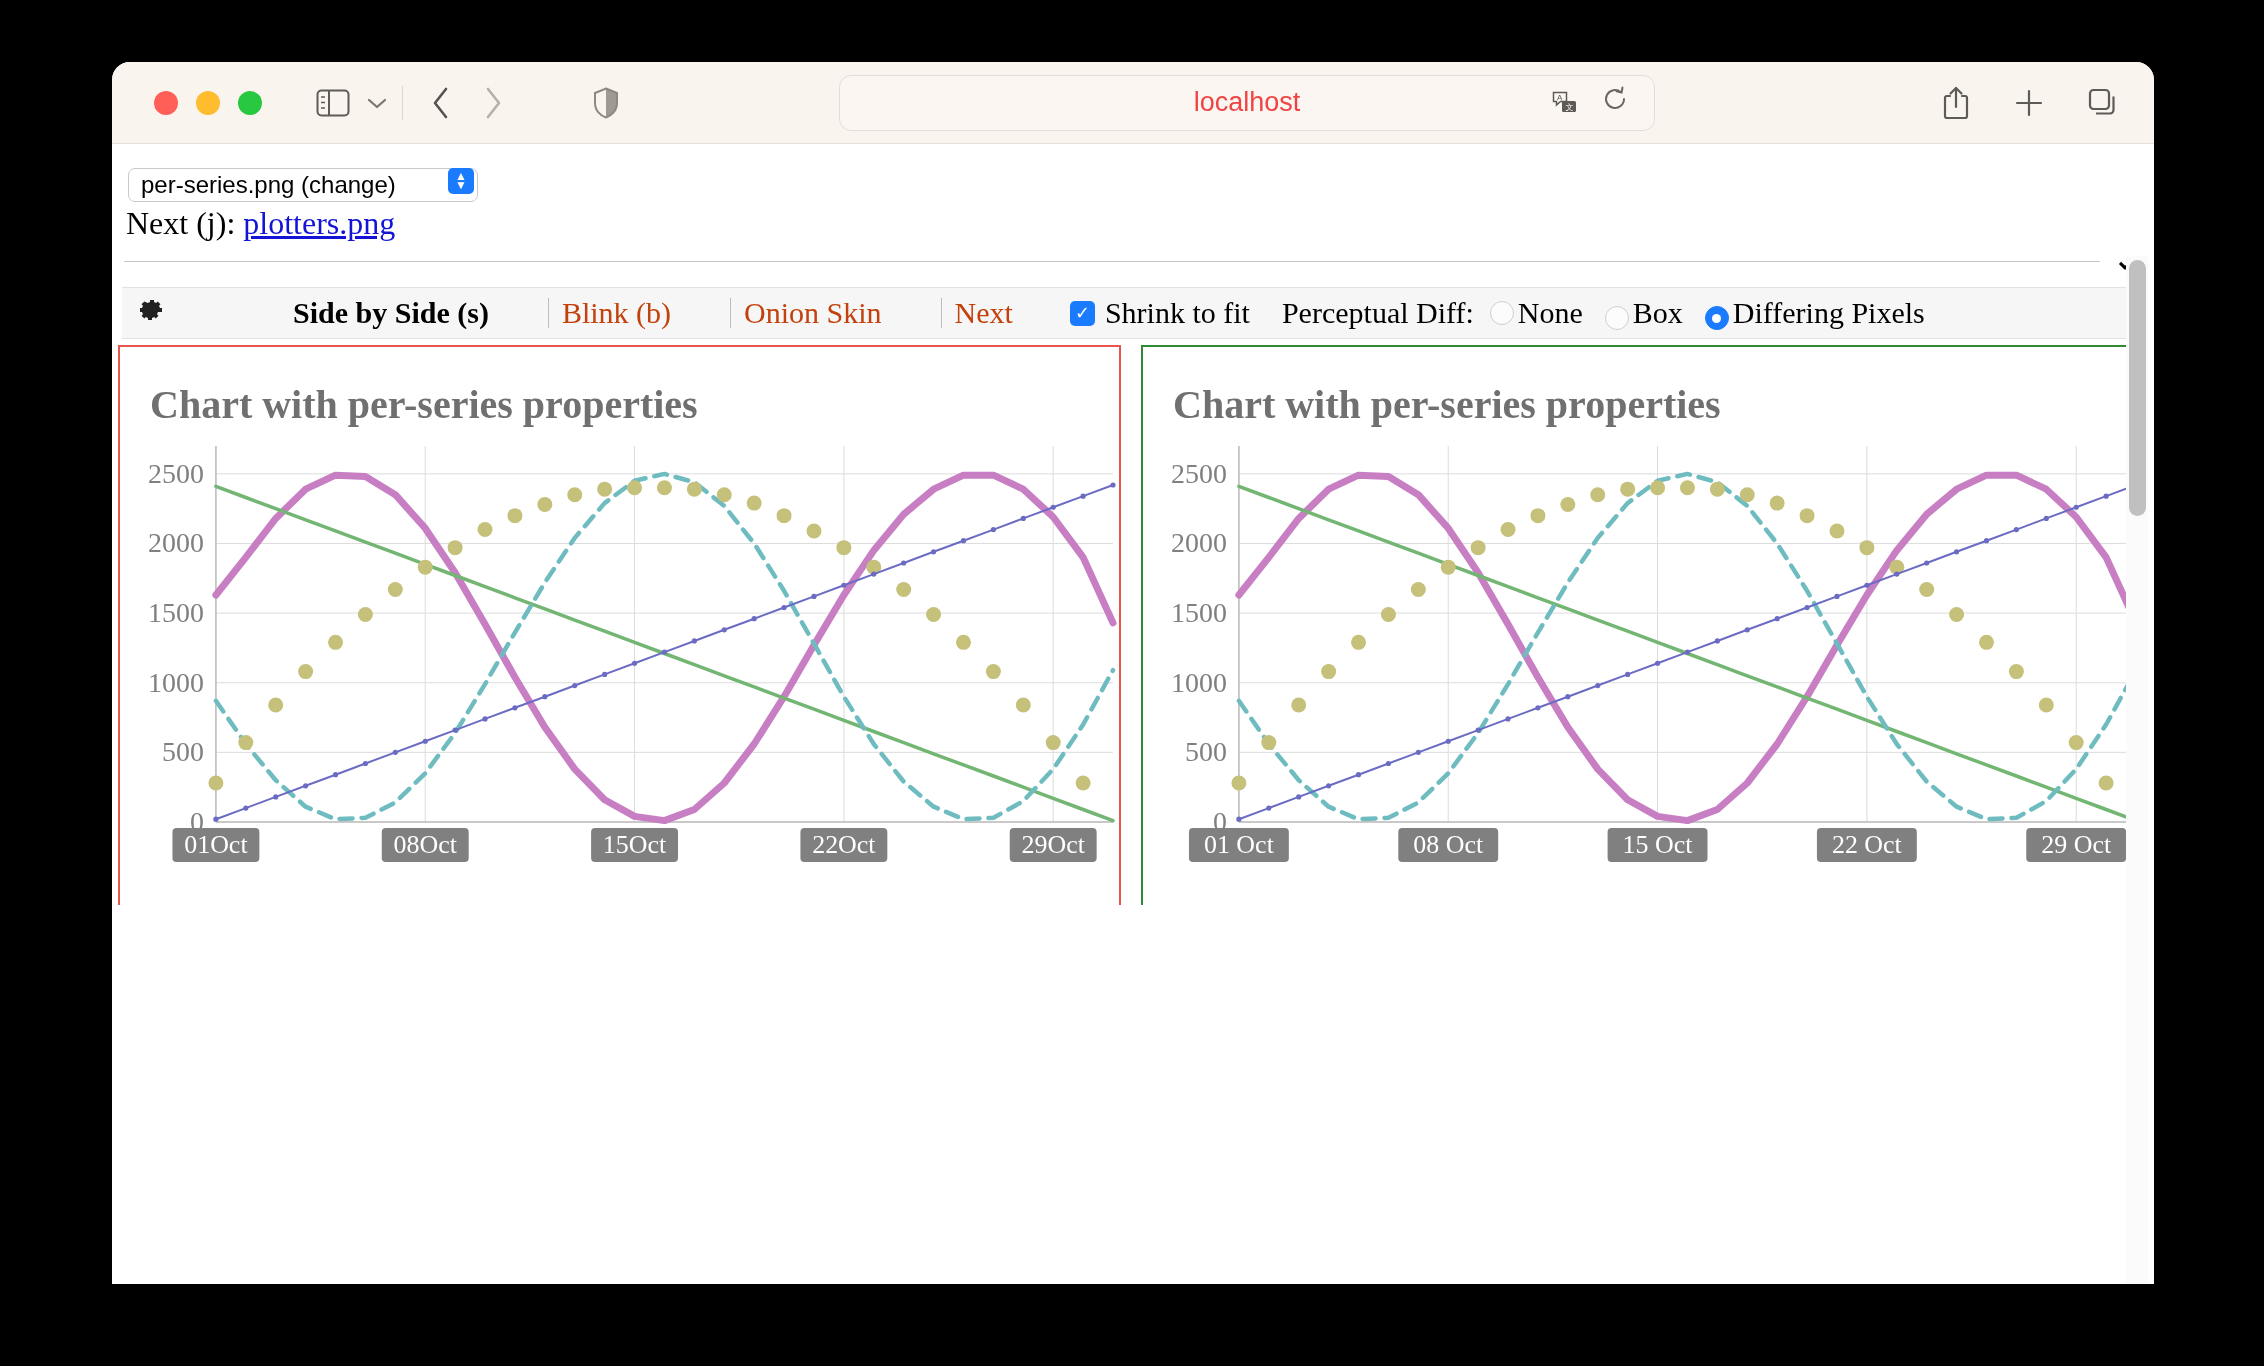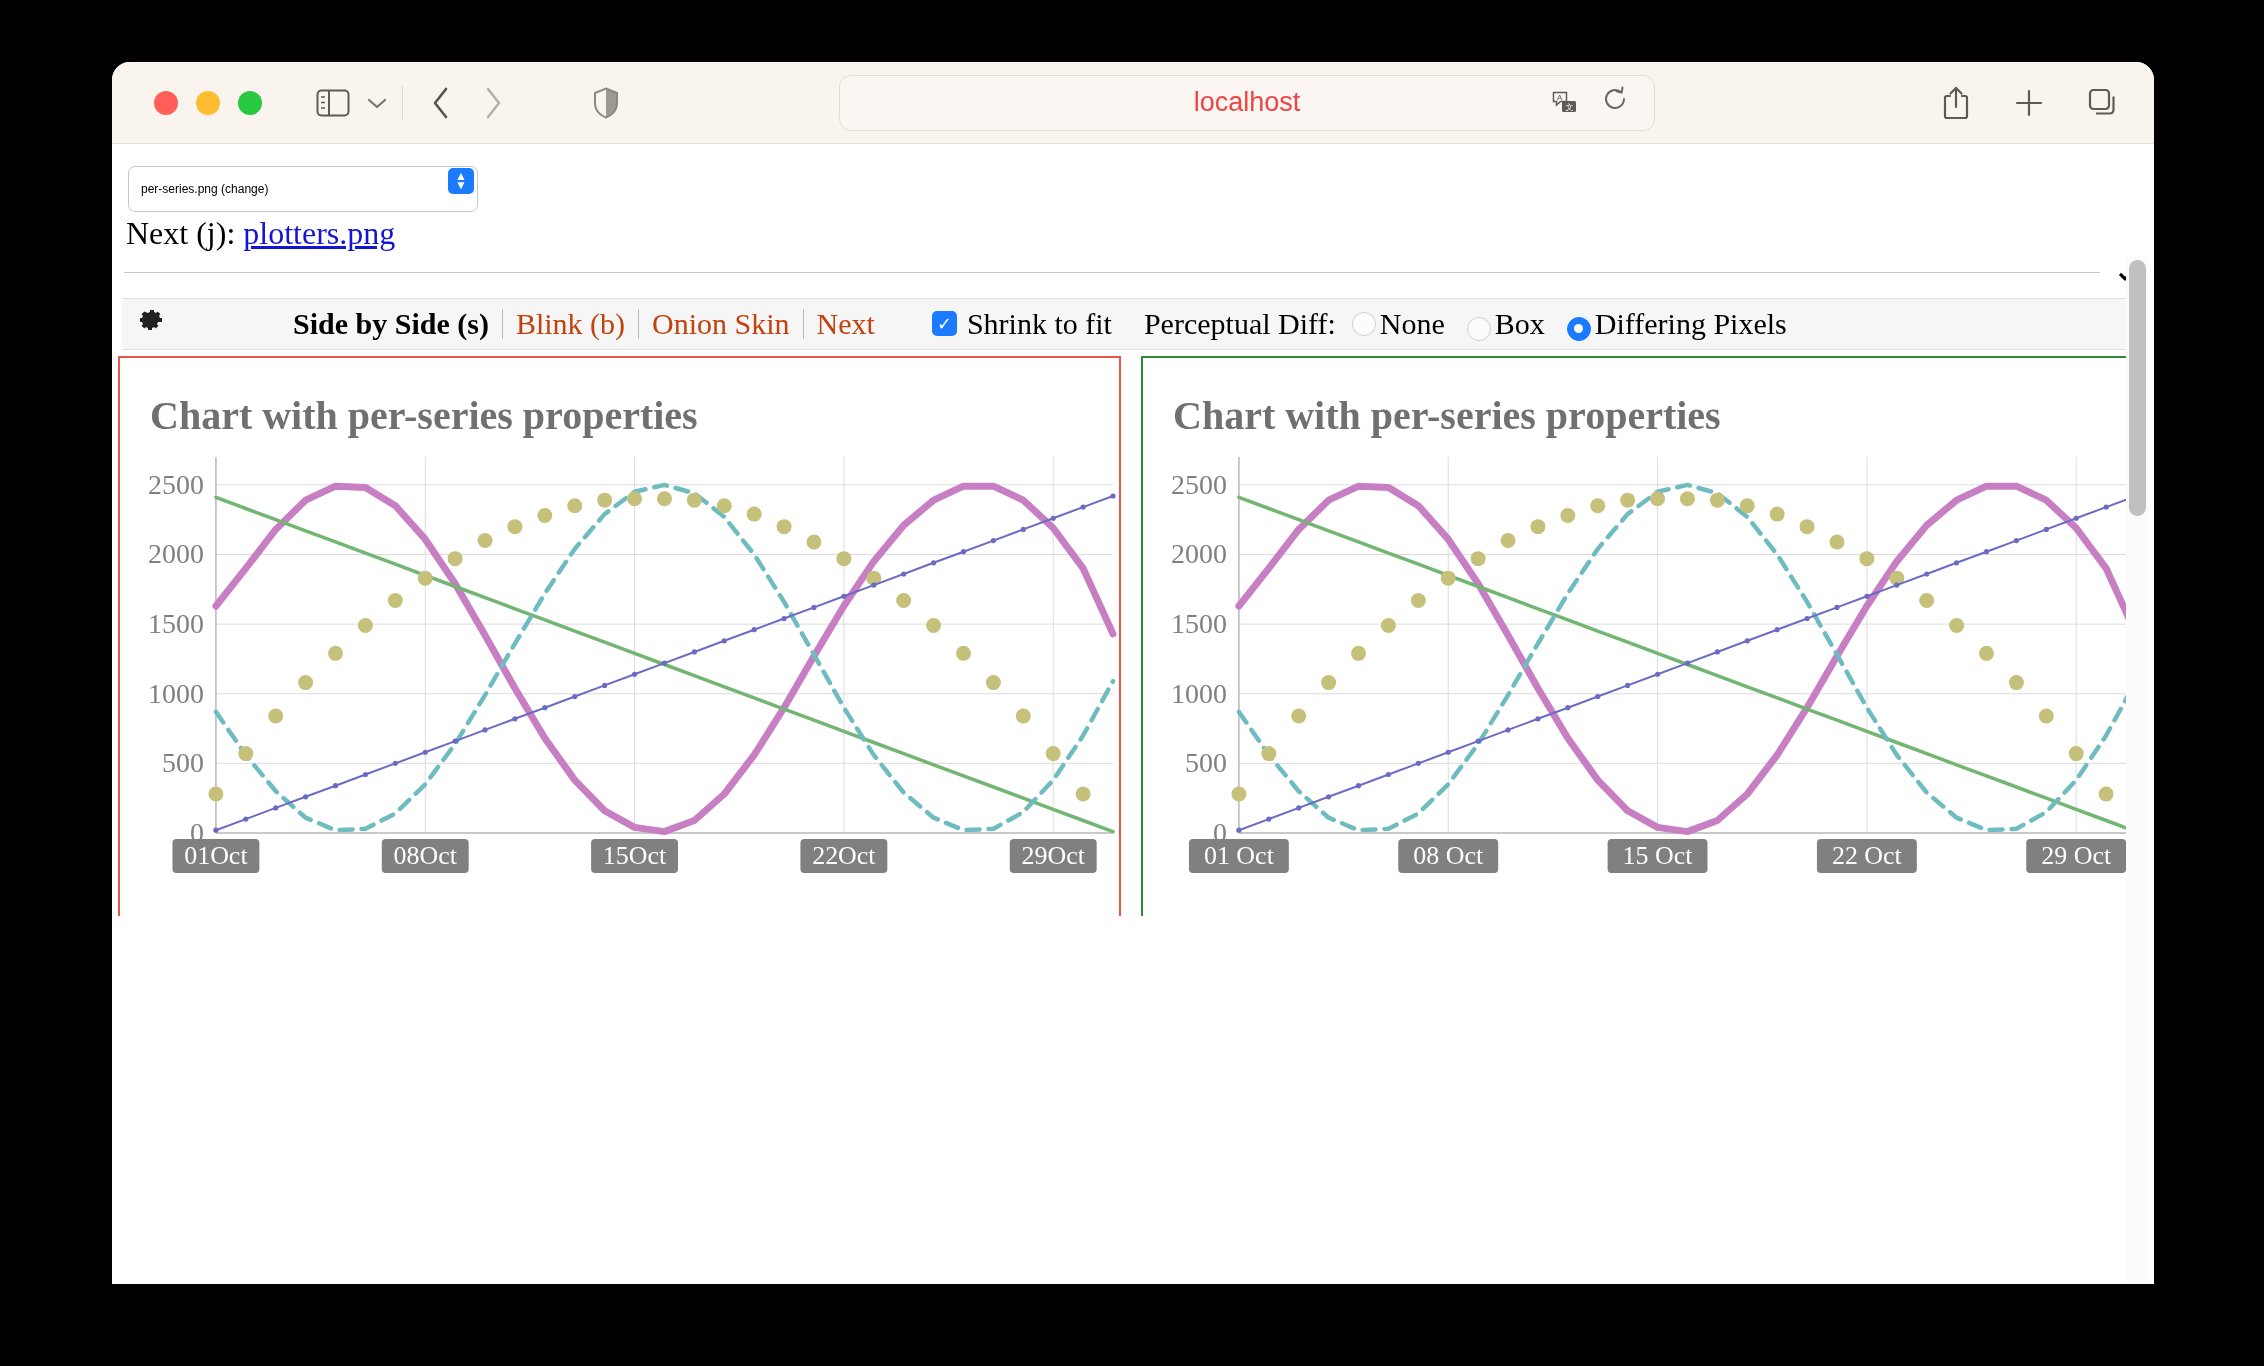--- a/index.html
+++ b/index.html
@@ -76,23 +76,23 @@
     font-family: "Liberation Serif", serif;
     font-size: 32px;
     color: #000;
     background: #fff;
   }
   .nav-line { line-height: 1.24; white-space: nowrap; }
   .nav-line a { color: #1414d6; text-decoration: underline; }
   .sel-wrap { margin: 6px 0 2px 2px; }
   select.file-select {
     appearance: none; -webkit-appearance: none;
-    width: 350px; height: 46px;
+    width: 350px; height: 34px;
     font-family: "Liberation Sans", sans-serif;
-    font-size: 12px;
+    font-size: 24px;
     padding: 0 40px 0 12px;
     border: 1px solid #c9c9c9;
     border-radius: 7px;
     background: #fff;
     color: #000;
   }
   .sel-wrap { position: relative; display: inline-block; }
   .sel-stepper {
     position: absolute; right: 4px; top: 4px;
     width: 26px; height: 26px;
@@ -123,21 +123,21 @@
     height: 52px;
     background: #f6f6f6;
     border-top: 1px solid #e2e2e2;
     border-bottom: 1px solid #e2e2e2;
     display: flex;
     align-items: center;
     font-family: "Liberation Serif", serif;
     font-size: 30px;
   }
   .gear { margin-left: 16px; margin-right: 16px; font-size: 26px; color: #222; }
-  .modes { display: flex; align-items: center; margin-left: 100px; }
+  .modes { display: flex; align-items: center; margin-left: 100px; gap: 46px; }
   .mode {
     padding: 0 13px;
     color: #c2410c;
     border-left: 1px solid #bdbdbd;
     line-height: 1;
   }
   .mode:first-child { border-left: none; }
   .mode.active { color: #000; font-weight: bold; }
   .shrink-group { display: flex; align-items: center; margin-left: 44px; gap: 10px; }
   .cbox {

